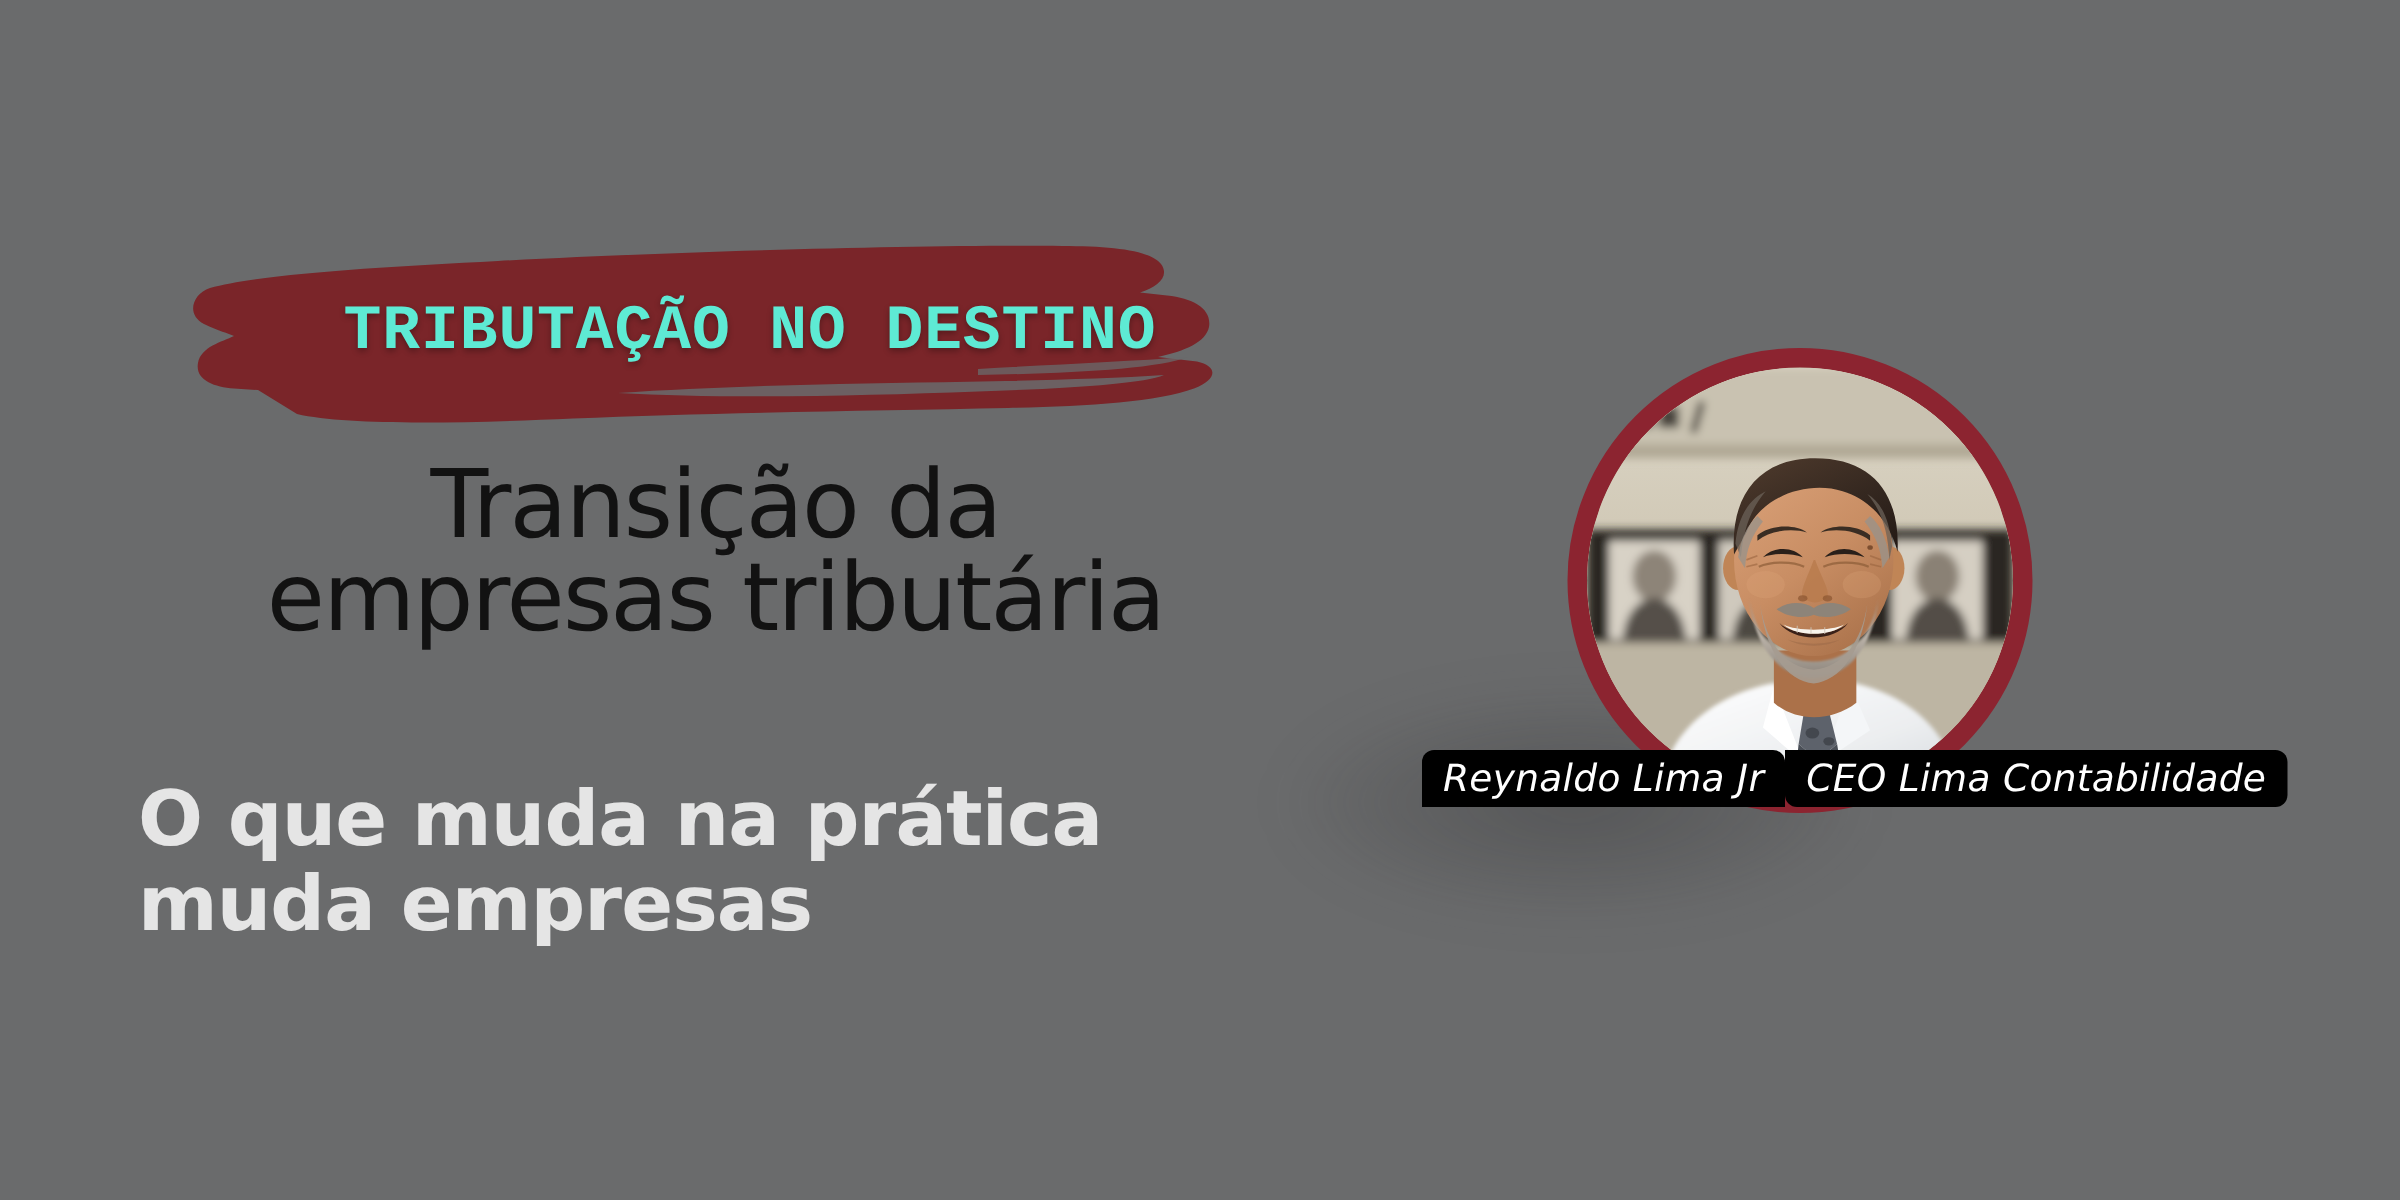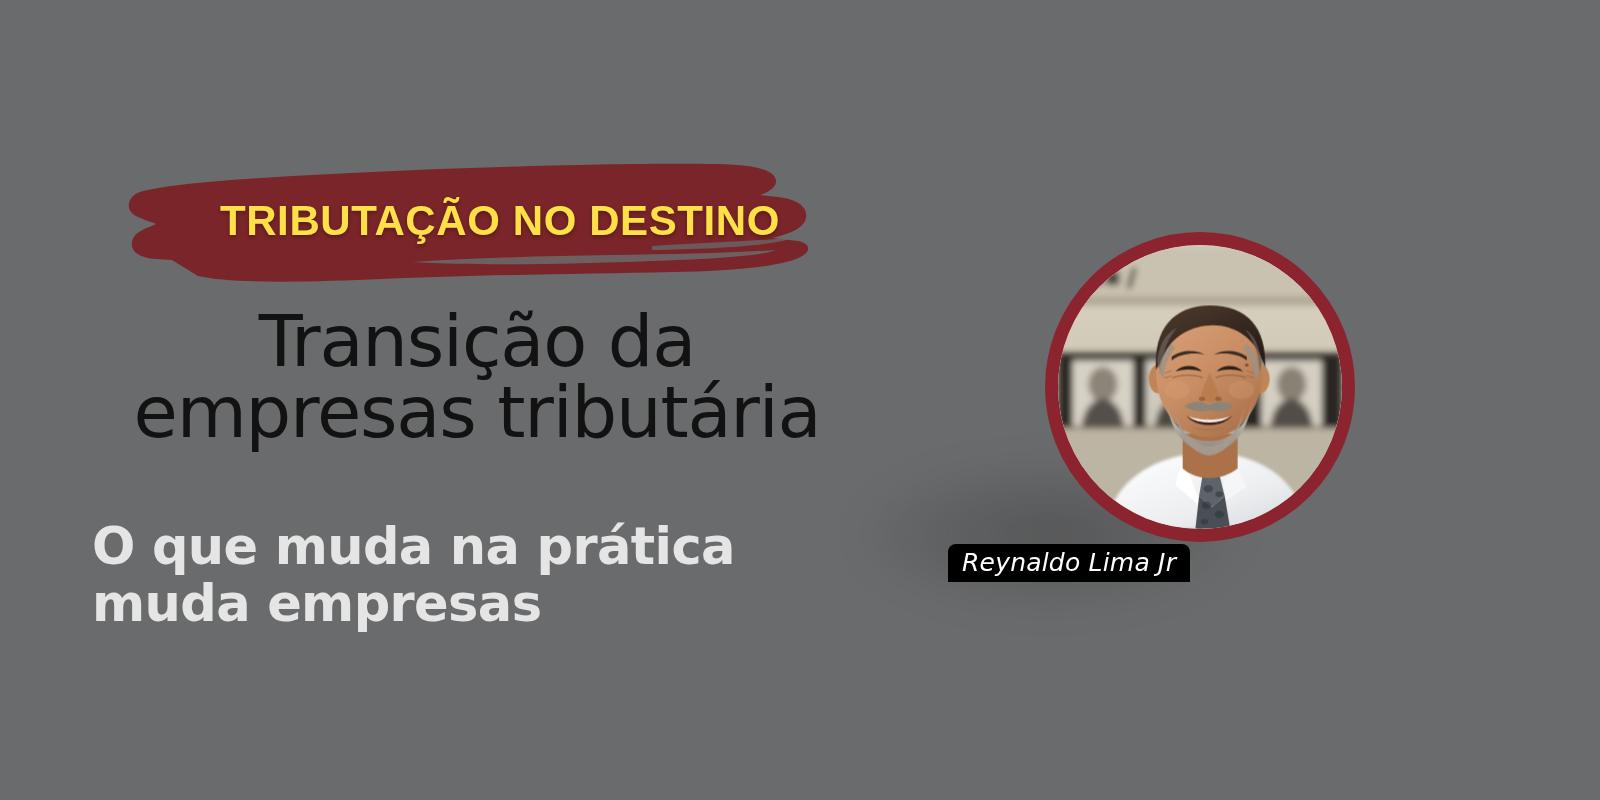--- a/index.html
+++ b/index.html
@@ -52,39 +52,39 @@
     position: absolute;
     left: 0;
     top: 0;
     width: 720px;
     height: 125px;
     display: flex;
     align-items: center;
     justify-content: center;
     padding-left: 56px;
     box-sizing: border-box;
-    color: #fde047;
-    font-family: Liberation Sans, sans-serif;
+    color: #5eead4;
+    font-family: Liberation Mono, monospace;
     font-weight: 700;
     font-size: 42px;
     letter-spacing: 0.6px;
     white-space: nowrap;
     text-shadow: 0 2px 4px rgba(0,0,0,0.30);
   }
 
   
   .headline {
     position: absolute;
     left: 92px;
     top: 306px;
     width: 770px;
     color: #121212;
     font-family: "DejaVu Sans", sans-serif;
     font-weight: 400;
-    font-size: 72px;
+    font-size: 63px;
     line-height: 0.99;
     letter-spacing: -1.2px;
     text-align: center;
   }
   .headline .hl-line {
     display: block;
     white-space: nowrap;
   }
 
   
@@ -155,21 +155,20 @@
     height: 100%;
   }
 
   
   .caption-stack {
     position: absolute;
     left: 108px;
     top: 310px;
     display: flex;
     align-items: center;
-    margin-top: 44px;
   }
   .cap-pill {
     background: #000000;
     color: #ffffff;
     font-family: "DejaVu Sans", sans-serif;
     font-style: italic;
     font-weight: 400;
     font-size: 25px;
     line-height: 1;
     letter-spacing: 0.2px;
@@ -363,17 +362,18 @@
           <ellipse cx="130" cy="158" rx="14" ry="10" fill="#e0a97c" opacity="0.25"></ellipse>
           <ellipse cx="200" cy="158" rx="14" ry="10" fill="#e0a97c" opacity="0.25"></ellipse>
 
           <ellipse cx="206" cy="131" rx="2" ry="1.7" fill="#6b4024" opacity="0.8"></ellipse>
         </svg>
       </div>
     </div>
 
     <div class="caption-stack">
       <div class="cap-pill name">Reynaldo Lima Jr</div>
+      <div class="cap-pill role">CEO Lima Contabilidade</div>
     </div>
 
   </div>
 
 </div>
 
 </body></html>

